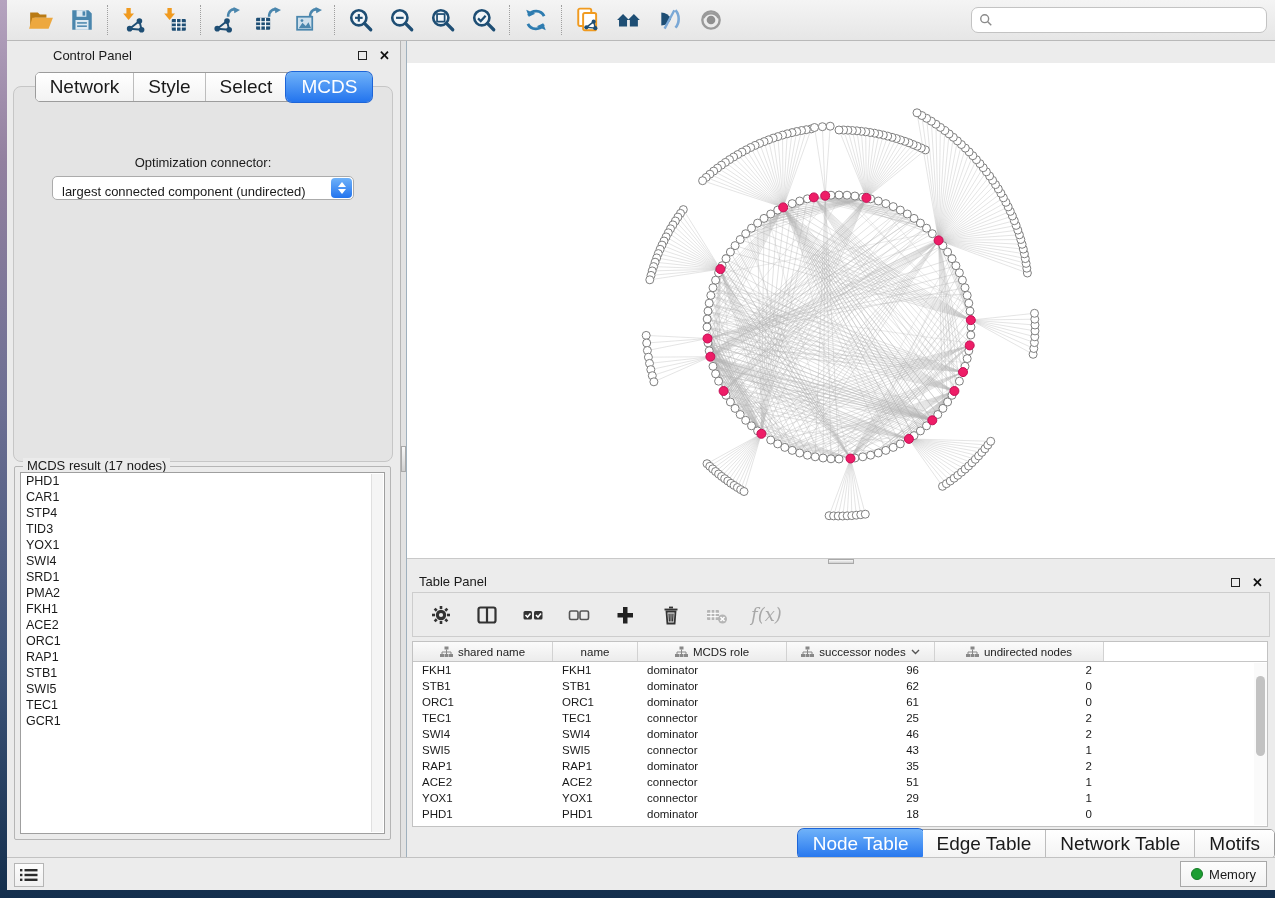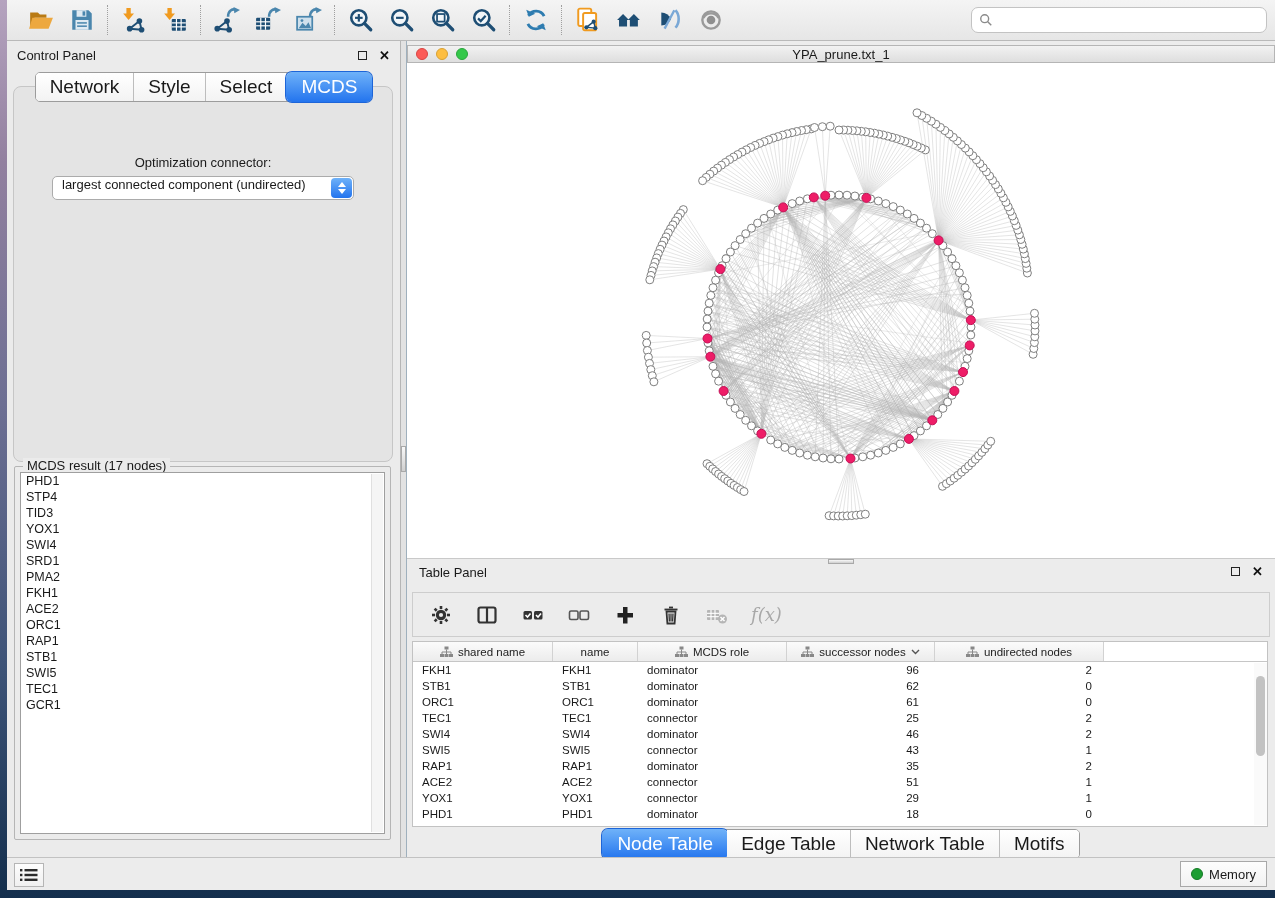--- a/index.html
+++ b/index.html
@@ -24,39 +24,39 @@
   .tbi svg { width:26px; height:26px; }
   .search-wrap { margin-left:auto; width:296px; height:26px; background:#fff;
     border:1px solid #c3c3c3; border-radius:7px; display:flex; align-items:center; padding:0 7px; }
   .search-wrap svg { width:14px; height:14px; flex:0 0 auto; }
   .search-wrap input { border:none; outline:none; flex:1; height:20px; font-size:13px; background:transparent; }
 
   
   .main { position:absolute; left:0; top:41px; right:0; bottom:33px; }
 
   
-  .control-panel { position:absolute; left:0; top:0; width:393px; bottom:0; background:#ebebeb; }
+  .control-panel { position:absolute; left:0; top:0; width:393px; bottom:0; background:#ebebeb;padding-left:36px; }
   .cp-titlebar { height:28px; display:flex; align-items:center; padding:0 10px; }
   .cp-title { font-size:13px; }
   .win-btns { margin-left:auto; display:flex; align-items:center; gap:12px; }
   .float-btn { width:9px; height:9px; border:1.5px solid #222; display:inline-block; }
   .close-btn { font-size:13px; font-weight:bold; color:#111; line-height:1; }
   .cp-tabs-row { position:absolute; left:0; right:0; top:31px; display:flex; justify-content:center; z-index:3; }
   .seg { display:inline-flex; border:1px solid #9c9c9c; border-radius:5px; background:#fff; }
   .seg > div { padding:3px 14px; font-size:19px; background:linear-gradient(#ffffff,#f3f3f3);
     border-right:1px solid #bdbdbd; }
   .seg > div:first-child { border-radius:4px 0 0 4px; }
   .seg > div:last-child { border-right:none; border-radius:0 4px 4px 0; }
   .seg > div.active { background:linear-gradient(#6fb2f9,#2374ee); color:#fff; margin:-1px;
     border-radius:6px; padding:4px 15px; border-right:none; box-shadow:0 0 0 1px #1d65d8; }
   .cp-box { position:absolute; left:6px; right:7px; top:45px; height:376px;
     background:#e4e4e4; border:1px solid #c6c6c6; border-radius:8px; }
   .opt-label { position:absolute; top:68px; left:0; right:0; text-align:center; font-size:13px; }
   .dropdown { position:absolute; top:89px; left:38px; right:38px; height:24px; background:#fff;
-    border:1px solid #ababab; border-radius:5px; display:flex; align-items:flex-start; overflow:hidden; }
+    border:1px solid #ababab; border-radius:5px; display:flex; align-items:flex-end; overflow:hidden; }
   .dropdown .dd-text { flex:1; font-size:13px; padding-left:9px; white-space:nowrap; }
   .dd-stepper { width:21px; align-self:stretch; background:linear-gradient(#6fb2f9,#2374ee);
     border-radius:4px; margin:1px; display:flex; flex-direction:column; align-items:center; justify-content:center; gap:2px; }
   .dd-stepper i { width:0; height:0; border-left:4px solid transparent; border-right:4px solid transparent; }
   .dd-up { border-bottom:5px solid #fff; }
   .dd-down { border-top:5px solid #fff; }
   .cp-buttons { position:absolute; top:123px; left:0; right:0; display:flex; justify-content:center; gap:13px; }
   .btn { font-size:13px; padding:3px 15px; background:linear-gradient(#ffffff,#f0f0f0);
     border:1px solid #a6a6a6; border-radius:5px; }
   .btn.focused { box-shadow:0 0 0 3px rgba(97,162,250,.65); border-color:#6ea4e8; }
@@ -86,21 +86,21 @@
   .light.yellow { background:#fdbe41; border:1px solid #d9a133; }
   .light.green { background:#34c84a; border:1px solid #2aa63c; }
   .net-title { flex:1; text-align:center; font-size:13px; }
   .canvas { position:absolute; left:0; right:0; top:22px; height:496px; background:#fff;
     border-bottom:1px solid #c9c9c9; }
   .hsplit-handle { position:absolute; top:518px; left:50%; width:26px; height:5px; margin-left:-13px;
     background:linear-gradient(#f8f8f8,#cfcfcf); border:1px solid #a9a9a9; }
 
   
   .table-panel { position:absolute; left:0; right:0; top:524px; bottom:0; }
-  .tp-titlebar { height:24px; display:flex; align-items:flex-start; padding:0 12px; }
+  .tp-titlebar { height:24px; display:flex; align-items:flex-end; padding:0 12px; }
   .tp-title { font-size:13px; }
   .tp-toolbar { position:absolute; top:27px; left:5px; right:5px; height:45px;
     background:#ececec; border:1px solid #cdcdcd; display:flex; align-items:center; gap:22px; padding:0 16px; }
   .tpi { width:24px; height:24px; display:inline-flex; align-items:center; justify-content:center; }
   .tpi svg { width:22px; height:22px; }
   .fx { font-family:"DejaVu Serif", serif; font-style:italic; font-size:18px; color:#a8a8a8; }
 
   .tbl { position:absolute; top:76px; left:5px; right:7px; height:186px; background:#fff;
     border:1px solid #c2c2c2; overflow:hidden; }
   .tbl-header { display:flex; height:20px; border-bottom:1px solid #c6c6c6; }
@@ -108,21 +108,21 @@
     background:linear-gradient(#fbfbfb,#ececec); border-right:1px solid #d2d2d2;
     font-size:11.5px; color:#222; }
   .tbl-row { display:flex; height:16px; }
   .td { font-size:11.5px; line-height:16px; white-space:nowrap; overflow:hidden; }
   .td.txt { padding-left:9px; }
   .td.num { text-align:right; }
   .tbl-scroll { position:absolute; top:21px; bottom:1px; right:0; width:13px; background:#fafafa; }
   .tbl-thumb { position:absolute; top:13px; right:2px; width:9px; height:80px;
     background:#c2c2c2; border-radius:5px; }
 
-  .tp-tabs-row { position:absolute; top:264px; left:0; right:0; display:flex; justify-content:center; }
+  .tp-tabs-row { position:absolute; top:264px; left:0; right:0; display:flex; justify-content:flex-end; }
 
   
   .statusbar { position:absolute; left:0; right:0; bottom:0; height:33px; background:#ececec;
     border-top:1px solid #c2c2c2; }
   .list-btn { position:absolute; left:7px; top:5px; width:30px; height:24px;
     background:linear-gradient(#fdfdfd,#f0f0f0); border:1px solid #b5b5b5; 
     display:flex; align-items:center; justify-content:center; }
   .memory-btn { position:absolute; right:8px; top:3px; height:26px;
     background:linear-gradient(#fdfdfd,#f2f2f2); border:1px solid #a8a8a8;
     display:flex; align-items:center; gap:6px; padding:0 10px; font-size:13px; }
@@ -331,20 +331,21 @@
           <span class="dd-stepper">
               <i class="dd-up"></i>
               <i class="dd-down"></i>
             </span>
         </div>
       </div>
       <div class="result-group">
         <span class="result-legend">MCDS result (17 nodes)</span>
         <div class="result-list" id="result-list">
             <div class="result-item">PHD1</div>
+            <div class="result-item">CAR1</div>
             <div class="result-item">STP4</div>
             <div class="result-item">TID3</div>
             <div class="result-item">YOX1</div>
             <div class="result-item">SWI4</div>
             <div class="result-item">SRD1</div>
             <div class="result-item">PMA2</div>
             <div class="result-item">FKH1</div>
             <div class="result-item">ACE2</div>
             <div class="result-item">ORC1</div>
             <div class="result-item">RAP1</div>
@@ -356,28 +357,20 @@
         </div>
       </div>
     </div>
 
     <div class="vsplit">
       <span class="handle"></span>
     </div>
 
     <div class="right">
 
-      <div class="net-titlebar">
-        <span class="lights">
-          <span class="light red"></span>
-          <span class="light yellow"></span>
-          <span class="light green"></span>
-        </span>
-        <span class="net-title">YPA_prune.txt_1</span>
-      </div>
 
       <div class="canvas">
         <svg id="graph-svg" width="868" height="496">
             <line x1="563.8" y1="257.1" x2="548.9" y2="202.7" stroke="#b5b5b5" stroke-width="0.7" opacity="0.55"></line>
             <line x1="563.8" y1="257.1" x2="545.0" y2="195.7" stroke="#b5b5b5" stroke-width="0.7" opacity="0.55"></line>
             <line x1="563.8" y1="257.1" x2="540.6" y2="189.0" stroke="#b5b5b5" stroke-width="0.7" opacity="0.55"></line>
             <line x1="563.8" y1="257.1" x2="535.9" y2="182.6" stroke="#b5b5b5" stroke-width="0.7" opacity="0.55"></line>
             <line x1="563.8" y1="257.1" x2="530.8" y2="176.5" stroke="#b5b5b5" stroke-width="0.7" opacity="0.55"></line>
             <line x1="563.8" y1="257.1" x2="385.2" y2="140.6" stroke="#b5b5b5" stroke-width="0.7" opacity="0.55"></line>
             <line x1="563.8" y1="257.1" x2="377.8" y2="143.6" stroke="#b5b5b5" stroke-width="0.7" opacity="0.55"></line>

